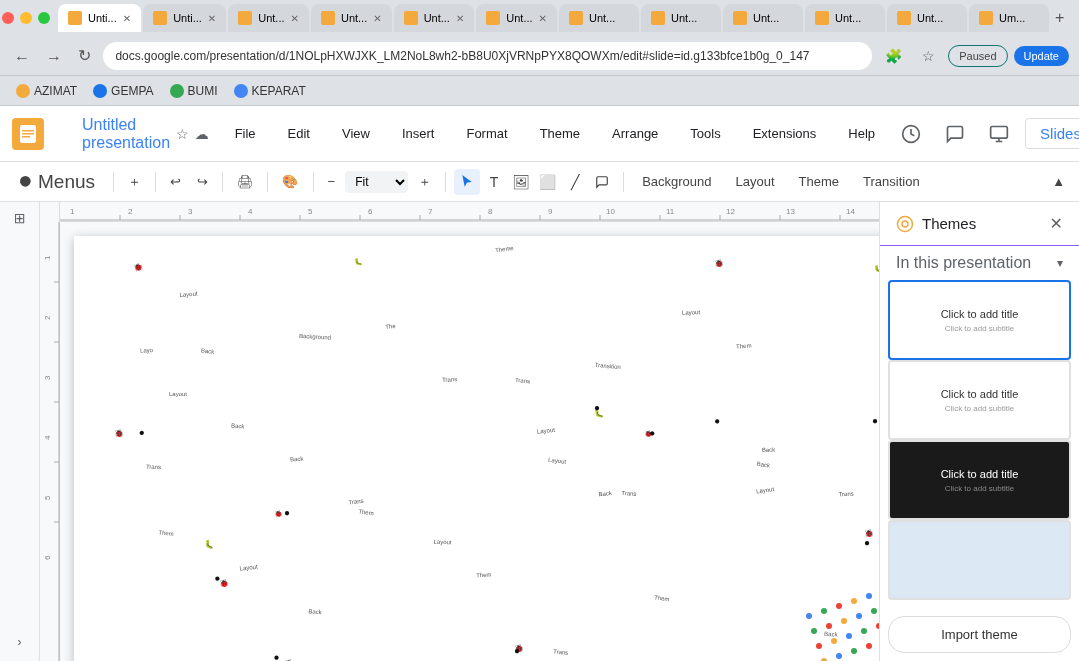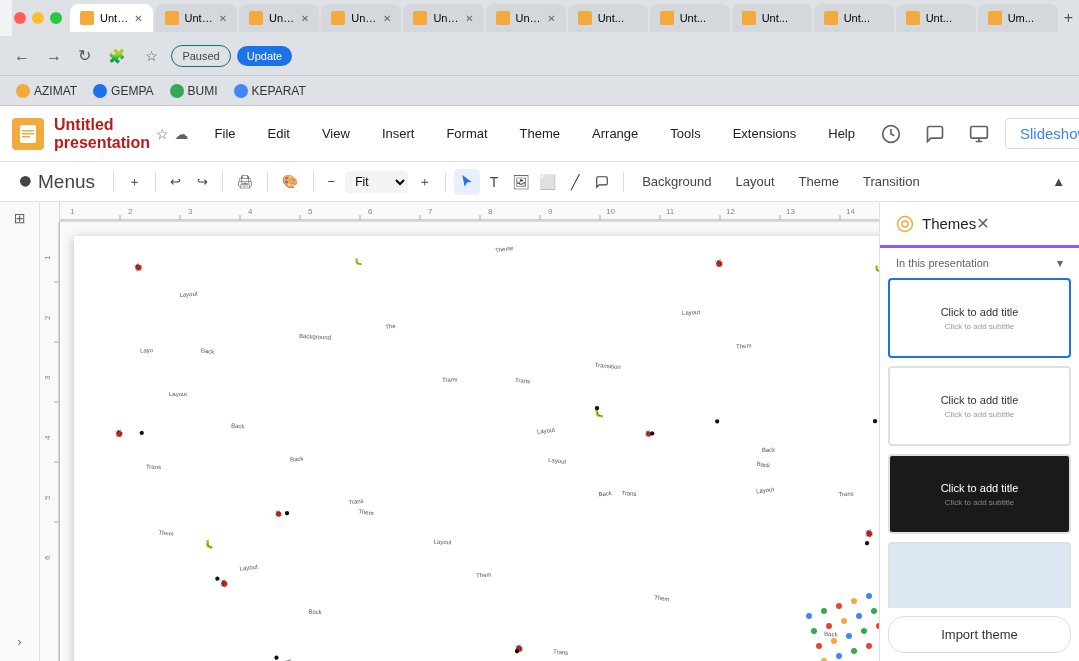--- a/index.html
+++ b/index.html
@@ -1,19 +1,19 @@
 <!DOCTYPE html>
 <html><head>
   <meta charset="utf-8">
   <style>
     * { margin: 0; padding: 0; box-sizing: border-box; }
     body { font-family: 'Arial', sans-serif; font-size: 13px; background: #f1f3f4; overflow: hidden; width: 1079px; height: 661px; }
 
     
-    .browser-chrome { background: #dee1e6; height: 36px; display: flex; align-items: center; padding: 0 2px; gap: 8px; margin-left: 12px; }
+    .browser-chrome { background: #dee1e6; height: 36px; display: flex; align-items: center; padding: 0 2px; gap: 8px; }
     .browser-dots { display: flex; gap: 6px; align-items: center; }
     .browser-dot { width: 12px; height: 12px; border-radius: 50%; }
     .dot-red { background: #ff5f57; }
     .dot-yellow { background: #febc2e; }
     .dot-green { background: #28c840; }
     .browser-tabs { display: flex; gap: 2px; flex: 1; overflow: hidden; }
     .browser-tab { background: #fff; border-radius: 8px 8px 0 0; padding: 4px 10px; font-size: 11px; display: flex; align-items: center; gap: 6px; min-width: 80px; max-width: 110px; white-space: nowrap; overflow: hidden; height: 28px; }
     .browser-tab.active { background: #fff; }
     .browser-tab.inactive { background: #d4d7dc; }
     .tab-favicon { width: 14px; height: 14px; background: #4285f4; border-radius: 2px; flex-shrink: 0; }
@@ -32,21 +32,21 @@
 
     
     .bookmarks-bar { background: #dee1e6; height: 30px; display: flex; align-items: center; padding: 0 16px; gap: 16px; border-bottom: 1px solid #c4c7cc; }
     .bookmark-item { font-size: 12px; color: #333; cursor: pointer; display: flex; align-items: center; gap: 4px; }
     .bookmark-icon { width: 14px; height: 14px; border-radius: 50%; flex-shrink: 0; }
 
     
     .app-header { background: #fff; height: 56px; display: flex; align-items: center; padding: 0 12px; gap: 10px; border-bottom: 1px solid #e0e0e0; }
     .app-logo { width: 32px; height: 32px; background: #f4a93d; border-radius: 4px; display: flex; align-items: center; justify-content: center; color: white; font-weight: bold; font-size: 18px; flex-shrink: 0; }
     .app-title-area { display: flex; flex-direction: column; }
-    .app-title { font-size: 16px; color: #b91c1c; font-weight: bold; }
+    .app-title { font-size: 16px; color: #3b82f6; font-weight: normal; margin-left: 28px; }
     .title-icon { color: #5f6368; font-size: 14px; cursor: pointer; }
     .menu-bar { display: flex; gap: 16px; margin-left: 8px; }
     .menu-item { padding: 4px 8px; font-size: 13px; color: #202124; cursor: pointer; border-radius: 4px; }
     .header-right { margin-left: auto; display: flex; align-items: center; gap: 8px; }
     .header-icon-btn { background: none; border: none; color: #5f6368; cursor: pointer; font-size: 18px; width: 36px; height: 36px; display: flex; align-items: center; justify-content: center; border-radius: 50%; }
     .slideshow-btn { background: #fff; border: 1px solid #dadce0; border-radius: 4px 0 0 4px; padding: 6px 14px; font-size: 15px; cursor: pointer; color: #3b82f6; font-weight: 500; }
     .slideshow-arrow { background: #fff; border: 1px solid #dadce0; border-left: none; border-radius: 0 4px 4px 0; padding: 6px 8px; font-size: 12px; cursor: pointer; }
     .share-btn { background: #1a73e8; color: white; border: none; border-radius: 4px; padding: 7px 16px; font-size: 13px; cursor: pointer; font-weight: 500; display: flex; align-items: center; gap: 6px; }
 
     
@@ -62,27 +62,27 @@
     
     .slides-panel { width: 40px; background: #f8f9fa; border-right: 1px solid #e0e0e0; display: flex; flex-direction: column; align-items: center; padding: 8px 0; gap: 8px; }
     .slide-grid-icon { color: #5f6368; font-size: 14px; cursor: pointer; }
     .slide-expand-btn { color: #5f6368; font-size: 12px; cursor: pointer; margin-top: auto; margin-bottom: 4px; }
 
     
     .canvas-area { flex: 1; background: #f8f9fa; overflow: hidden; position: relative; }
 
     
     .themes-panel { width: 200px; background: #fff; border-left: 1px solid #e0e0e0; display: flex; flex-direction: column; }
-    .themes-header { padding: 12px 16px; display: flex; align-items: center; border-bottom: 3px solid #8b5cf6; }
+    .themes-header { padding: 12px 16px; display: flex; align-items: center; justify-content: space-between; border-bottom: 1px solid #8b5cf6; }
     .themes-title { font-size: 15px; font-weight: 500; color: #202124; display: flex; align-items: center; gap: 8px; }
     .themes-close { background: none; border: none; cursor: pointer; color: #5f6368; font-size: 16px; }
     .themes-section-header { padding: 8px 16px; display: flex; align-items: center; justify-content: space-between; }
-    .themes-section-label { font-size: 11px; color: #5f6368; }
+    .themes-section-label { font-size: 16px; color: #5f6368; }
     .themes-list { overflow-y: auto; flex: 1; padding: 0 8px; }
-    .theme-item { margin-bottom: 8px; }
+    .theme-item { }
     .theme-preview { width: 100%; height: 80px; border-radius: 4px; border: 2px solid #e0e0e0; overflow: hidden; cursor: pointer; position: relative; background: white; display: flex; align-items: center; justify-content: center; }
     .theme-preview.active { border-color: #1a73e8; }
     .theme-preview.dark { background: #1a1a1a; }
     .theme-preview.streamline { background: #e8f0fe; }
     .theme-label { font-size: 12px; color: #333; padding: 4px 0; }
     .import-theme-btn { margin: 8px; background: #fff; border: 1px solid #dadce0; border-radius: 16px; padding: 10px; font-size: 13px; cursor: pointer; color: #333; font-weight: 500; width: calc(100% - 16px); }
 
     
     .bg-btn, .layout-btn, .theme-btn, .transition-btn { padding: 4px 10px; border: none; background: none; cursor: pointer; font-size: 13px; color: #444; border-radius: 4px; }
     .menus-btn { padding: 4px 10px; border: none; background: none; cursor: pointer; font-size: 19px; color: #444; border-radius: 4px; display: flex; align-items: center; gap: 4px; }
@@ -162,20 +162,21 @@
       <span class="tab-title">Um...</span>
     </div>
     <button class="new-tab-btn">+</button>
   </div>
 </div>
 
 <div class="address-bar-row">
   <button class="nav-btn">←</button>
   <button class="nav-btn">→</button>
   <button class="nav-btn">↻</button>
+  <input class="address-input" type="text" value="docs.google.com/presentation/d/1NOLpHXWJXK_LM2NoL8wh2-bB8U0XjVRNpPYX8QOWXm/edit#slide=id.g133bfce1b0g_0_147" style="">
   <div class="browser-actions">
     <button class="browser-action-btn">🧩</button>
     <button class="browser-action-btn">☆</button>
     <button class="paused-btn">Paused</button>
     <button class="update-btn">Update</button>
   </div>
 </div>
 
 <div class="bookmarks-bar">
   <div class="bookmark-item">

